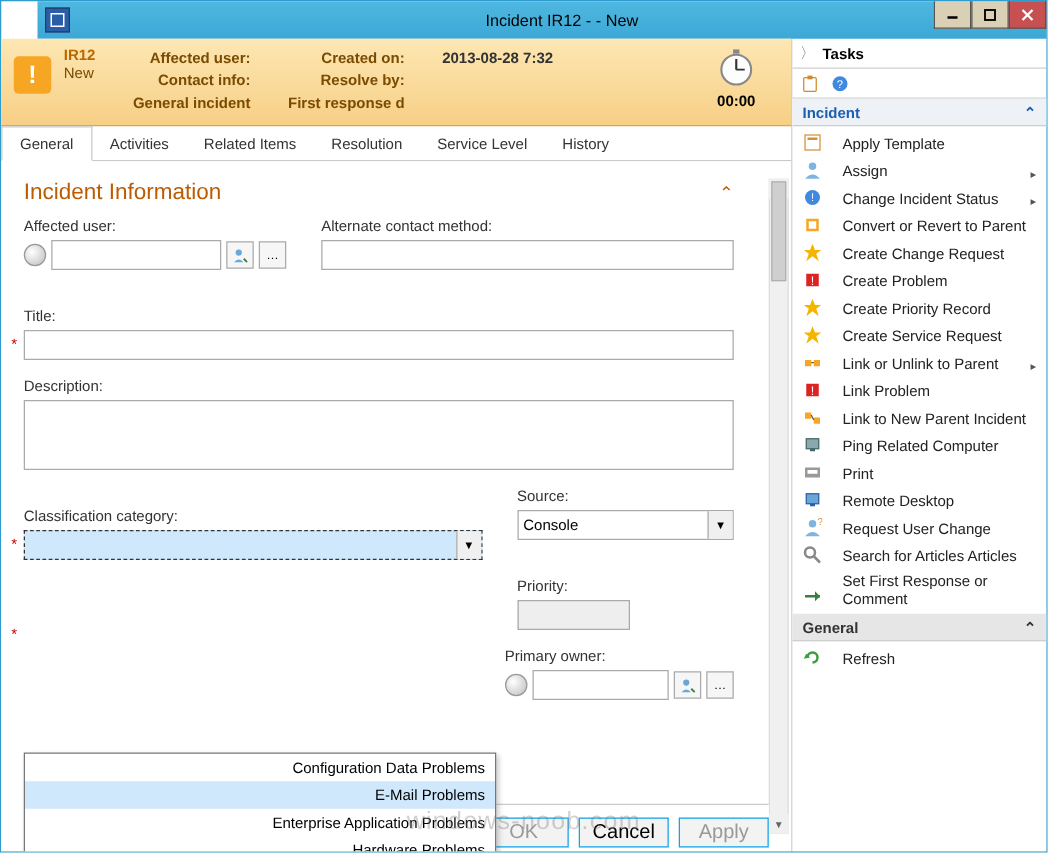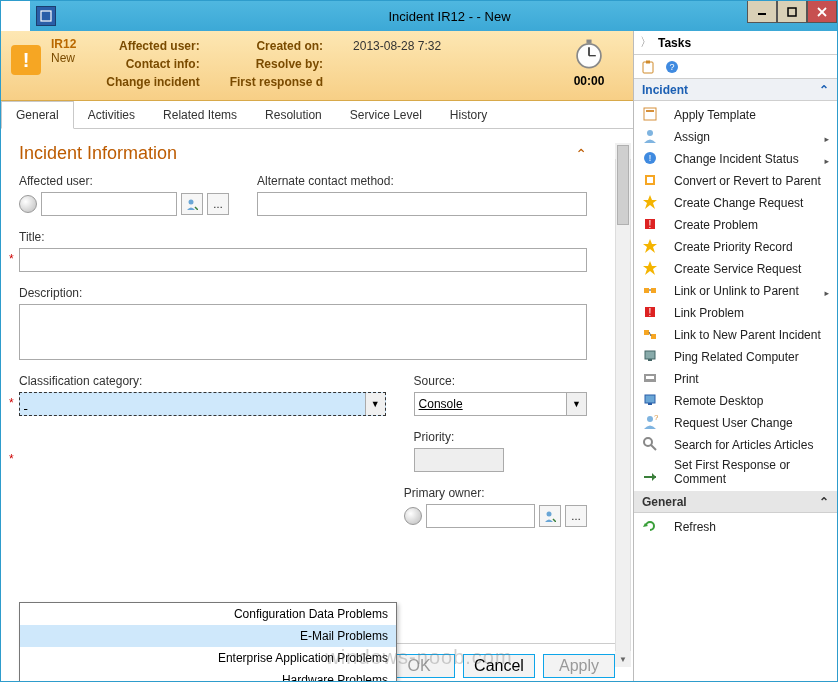--- a/index.html
+++ b/index.html
@@ -17,50 +17,50 @@
   .win-btn.close { background:#c75050; color:#fff; }
   .content-row { flex:1; display:flex; min-height:0; }
   .main-col { flex:1; display:flex; flex-direction:column; min-width:0; border-right:1px solid #bbb; }
   .header-band { height:70px; background:linear-gradient(#fde7b3,#f7cf86); border-bottom:1px solid #d8a94a; display:flex; align-items:flex-start; padding:6px 10px; position:relative; }
   .header-icon { width:30px; height:30px; background:#f6a623; border-radius:4px; margin-top:8px; display:flex; align-items:center; justify-content:center; color:#fff; font-size:20px; font-weight:bold; }
   .header-text { margin-left:10px; font-size:12px; color:#7a4b00; }
   .header-text .id { font-weight:bold; color:#b96800; }
   .header-grid { display:flex; gap:30px; margin-left:30px; font-size:12px; }
   .header-col { text-align:right; }
   .header-col .lbl { color:#7a4b00; font-weight:bold; line-height:18px; }
-  .header-val { text-align:center; color:#333; }
+  .header-val { text-align:center; color:#333;font-weight:bold; }
   .header-val div { line-height:18px; }
   .timer { position:absolute; right:14px; top:6px; width:60px; text-align:center; font-size:12px; }
   .timer svg { width:34px; height:34px; }
   .tabs { height:28px; border-bottom:1px solid #c9c9c9; display:flex; align-items:flex-end; font-size:12px; background:#fff; }
   .tab { padding:6px 14px; color:#333; cursor:default; }
   .tab.active { border:1px solid #c9c9c9; border-bottom:1px solid #fff; background:#fff; position:relative; top:1px; }
   .form-area { flex:1; overflow:hidden; position:relative; padding:14px 18px 0 18px; background:#fff; }
   .scrollbar { position:absolute; right:2px; top:14px; bottom:14px; width:16px; }
   .scrollbar .track { position:absolute; inset:0; background:#f0f0f0; border:1px solid #ddd; }
   .scrollbar .thumb { position:absolute; left:2px; right:2px; top:2px; height:80px; background:#cfcfcf; border:1px solid #b0b0b0; }
   .scrollbar .arrow { position:absolute; left:0; right:0; height:16px; background:#f0f0f0; display:flex; align-items:center; justify-content:center; font-size:8px; color:#666; }
   .scrollbar .arrow.up { top:0; }
   .scrollbar .arrow.down { bottom:0; }
   .section-title { font-size:18px; color:#bd5b00; margin-bottom:10px; display:flex; justify-content:space-between; align-items:center; padding-right:28px;}
   .section-title .chev { font-size:14px; color:#bd5b00; }
   .row { display:flex; gap:28px; margin-bottom:14px; padding-right:28px;}
   .field { display:flex; flex-direction:column; font-size:12px; }
   .field label { color:#333; margin-bottom:4px; }
-  .field.req { position:relative; }
+  .field.req { position:relative;margin-top:16px; }
   .field.req::before { content:"*"; color:#c00; position:absolute; left:-10px; top:22px; font-size:12px; }
   .input { height:24px; border:1px solid #aaa; background:#fff; padding:2px 4px; font-size:12px; }
   .input.ro { background:#eee; }
   .textarea { height:56px; border:1px solid #aaa; resize:none; font-size:12px; padding:4px; }
   .pick-row { display:flex; align-items:center; gap:4px; }
   .pick-row .status-dot { width:18px; height:18px; border-radius:50%; background:radial-gradient(circle at 35% 35%, #fff, #bbb); border:1px solid #999; }
   .pick-row input { flex:1; }
   .pick-row .btn-sm { width:22px; height:22px; border:1px solid #aaa; background:#f6f6f6; display:flex; align-items:center; justify-content:center; font-size:10px; }
   .combo { position:relative; height:24px; border:1px solid #aaa; display:flex; align-items:center; background:#fff; }
-  .combo .combo-val { flex:1; padding:0 4px; font-size:12px;text-decoration:underline; }
+  .combo .combo-val { flex:1; padding:0 4px; font-size:12px; }
   .combo .combo-btn { width:20px; height:100%; border-left:1px solid #aaa; background:#f0f0f0; display:flex; align-items:center; justify-content:center; font-size:9px; }
   .combo.focus { border:1px dashed #333; background:#cfe8fb; }
   .dropdown-list { position:absolute; left:18px; top:473px; width:378px; background:#fff; border:1px solid #777; font-size:12px; z-index:50; box-shadow:2px 2px 4px rgba(0,0,0,0.2); }
   .dropdown-list .item { padding:4px 8px;text-align:right; }
   .dropdown-list .item.hover { background:#cfe8fb; }
   .btn-row { position:absolute; right:18px; bottom:0; height:38px; display:flex; gap:8px; align-items:center; border-top:1px solid #ccc; width:calc(100% - 36px); justify-content:flex-end; padding-top:6px; background:#fff; }
   .btn { min-width:72px; height:24px; border:1px solid #0ea5e9; background:#f3f3f3; font-size:16px; cursor:default; }
   .btn.disabled { color:#999; }
   
   .side-col { width:203px; background:#fff; display:flex; flex-direction:column; }
@@ -113,21 +113,21 @@
       <div class="header-band">
         <div class="header-icon">!</div>
         <div class="header-text">
           <div class="id">IR12</div>
           <div>New</div>
         </div>
         <div class="header-grid">
           <div class="header-col">
             <div class="lbl">Affected user:</div>
             <div class="lbl">Contact info:</div>
-            <div class="lbl">Change incident</div>
+            <div class="lbl">General incident</div>
           </div>
           <div class="header-col" style="text-align:right">
             <div class="lbl">Created on:</div>
             <div class="lbl">Resolve by:</div>
             <div class="lbl">First response d</div>
           </div>
           <div class="header-val">
             <div>2013-08-28 7:32</div>
             <div>&nbsp;</div>
             <div>&nbsp;</div>

